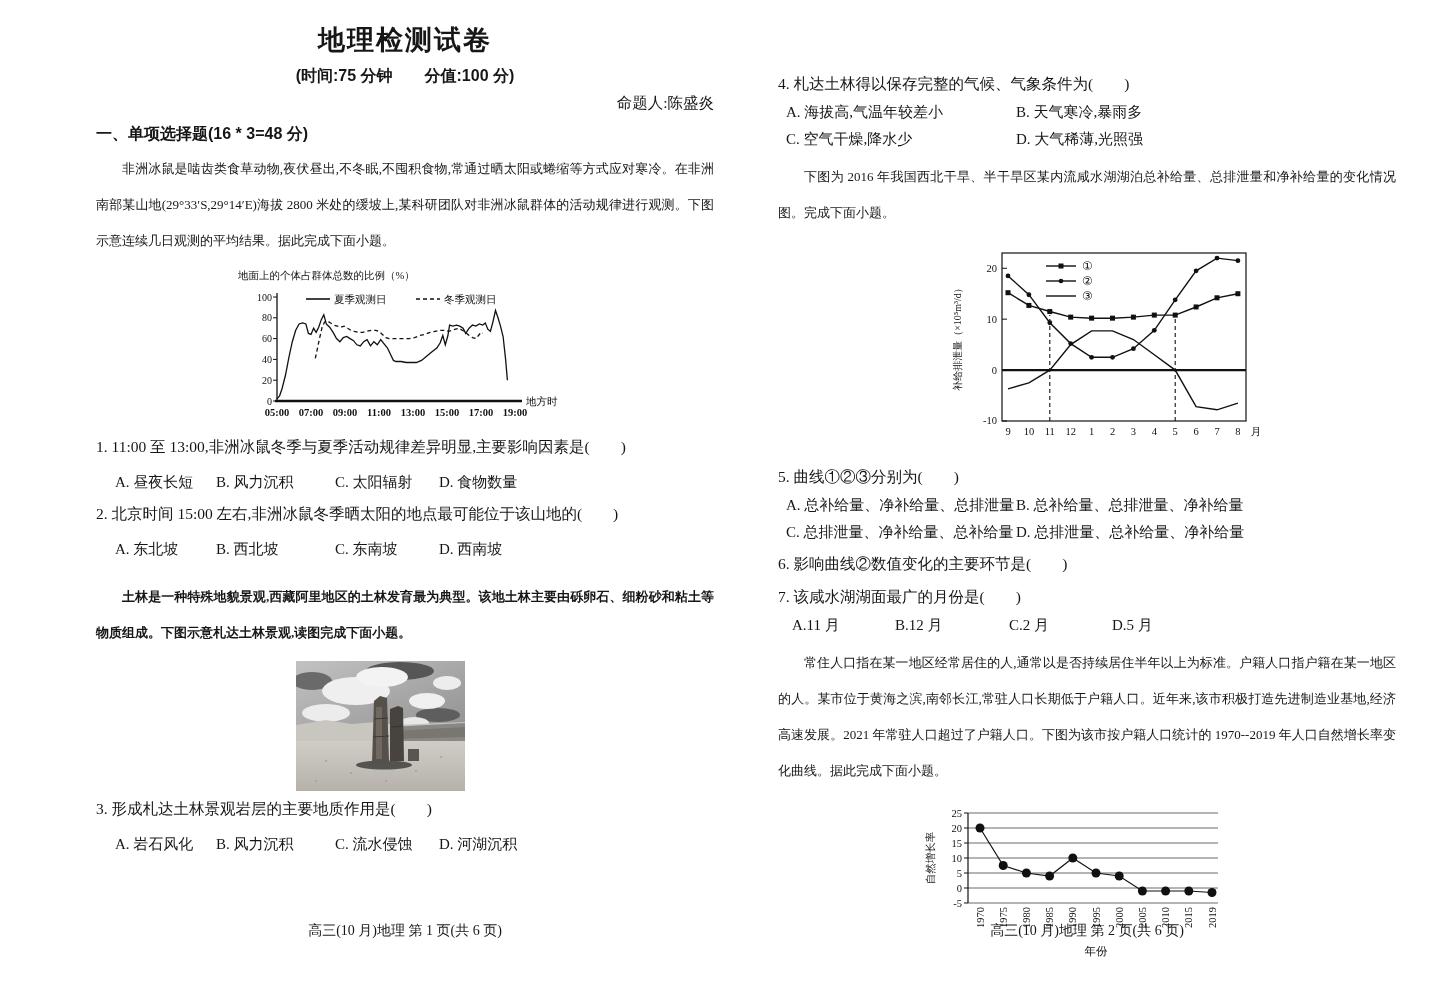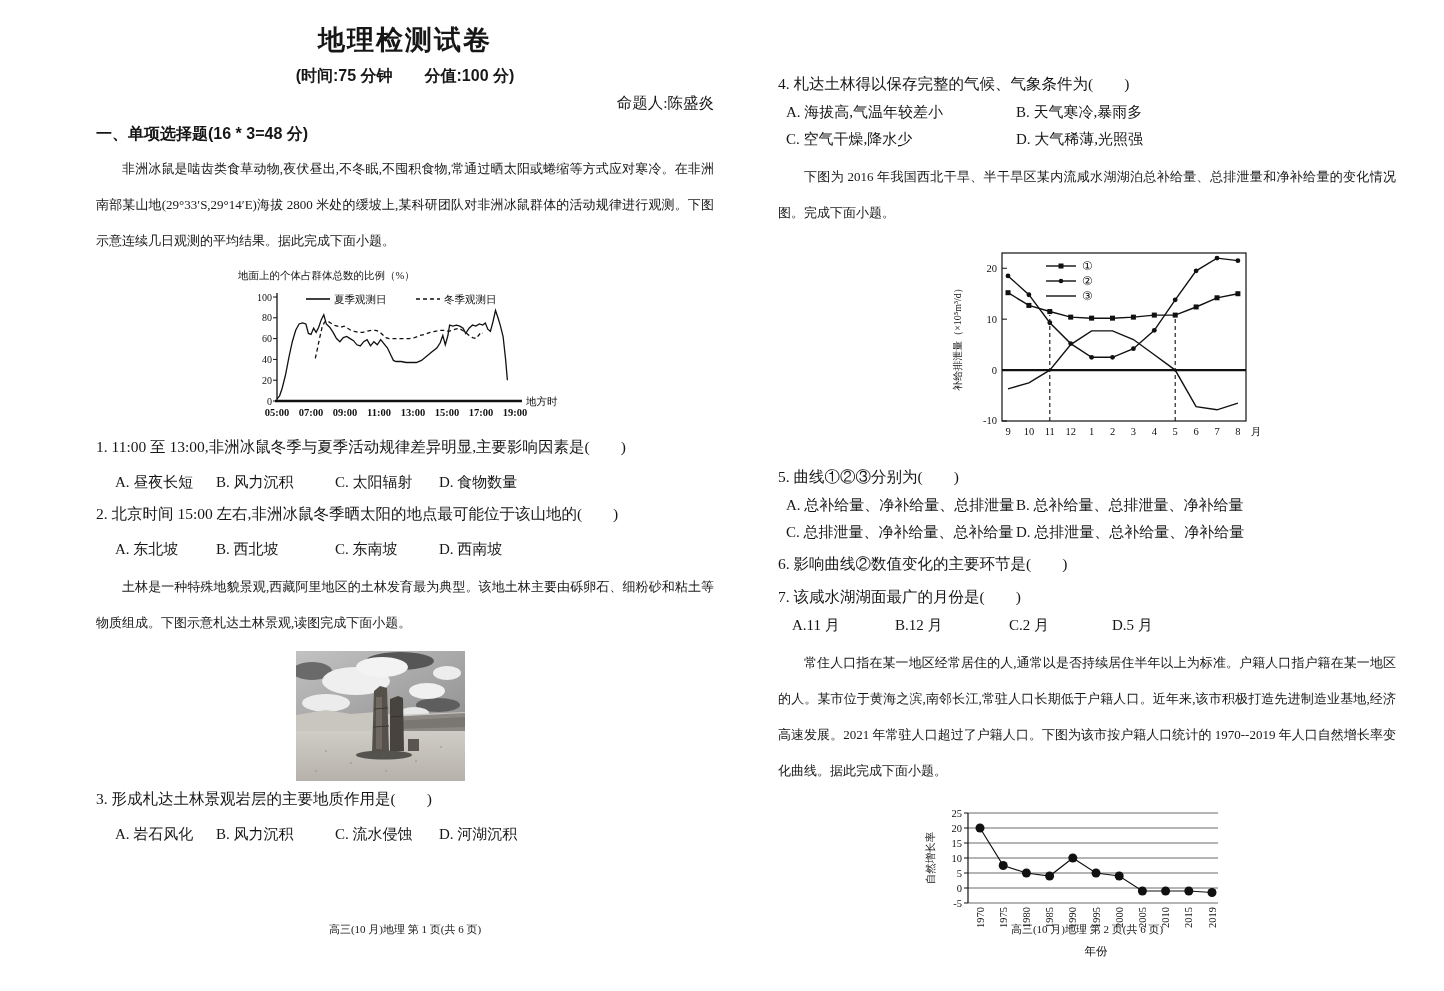--- a/index.html
+++ b/index.html
@@ -15,21 +15,21 @@
   .passage{margin-top:6px;font-size:13px;line-height:36px;text-indent:2em;text-align:justify;}
   .q{margin-top:12px;font-size:15.5px;}
   .opts{display:grid;font-size:15px;margin-top:8px;}
   .g4a{grid-template-columns:101px 119px 104px 1fr;margin-left:19px;margin-top:15px;}
   .g4b{grid-template-columns:103px 114px 103px 1fr;margin-left:14px;}
   .g2{grid-template-columns:230px 1fr;margin-left:8px;row-gap:8px;}
   .chartwrap1{margin:10px 0 0 140px;}
   .chartwrap2{margin:8px 0 0 172px;}
   .chartwrap3{margin:14px 0 0 146px;}
   .photowrap{margin:10px 0 0 200px;width:169px;height:130px;}
-  .footer{position:absolute;top:922px;width:618px;text-align:center;font-size:11px;}
+  .footer{position:absolute;top:922px;width:618px;text-align:center;font-size:14px;}
   #f1{left:96px;}
   #f2{left:778px;}
   svg text{font-family:"Liberation Serif",serif;fill:#111;}
 </style>
 </head>
 <body>
 
 <div class="page" id="page1">
   <div class="t2">地理检测试卷</div>
   <div class="meta">(时间:75 分钟　　分值:100 分)</div>
@@ -81,21 +81,21 @@
   </div>
 
   <div class="q">2. 北京时间 15:00 左右,非洲冰鼠冬季晒太阳的地点最可能位于该山地的(　　)</div>
   <div class="opts g4a">
     <span>A. 东北坡</span>
     <span>B. 西北坡</span>
     <span>C. 东南坡</span>
     <span>D. 西南坡</span>
   </div>
 
-  <div class="passage" style="margin-top:10px;">土林是一种特殊地貌景观,西藏阿里地区的土林发育最为典型。该地土林主要由砾卵石、细粉砂和粘土等物质组成。下图示意札达土林景观,读图完成下面小题。</div>
+  <div class="passage" style="margin-top:20px;font-weight:bold;">土林是一种特殊地貌景观,西藏阿里地区的土林发育最为典型。该地土林主要由砾卵石、细粉砂和粘土等物质组成。下图示意札达土林景观,读图完成下面小题。</div>
 
   <div class="photowrap">
     <svg width="169" height="130" viewBox="0 0 169 130">
       <defs>
         <linearGradient id="gGround" x1="0" y1="0" x2="0" y2="1">
           <stop offset="0" stop-color="#cfccc6"></stop>
             <stop offset="1" stop-color="#b6b2ab"></stop>
         </linearGradient>
         <linearGradient id="gSky" x1="0" y1="0" x2="1" y2="1">
           <stop offset="0" stop-color="#c2c2c2"></stop>

